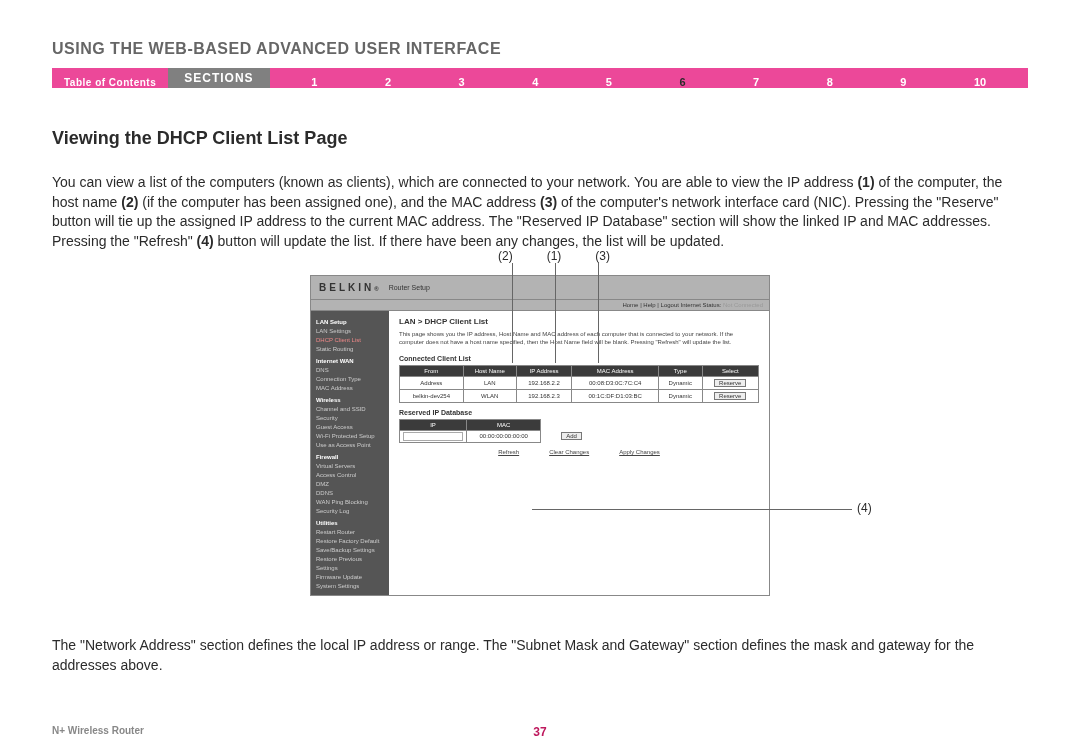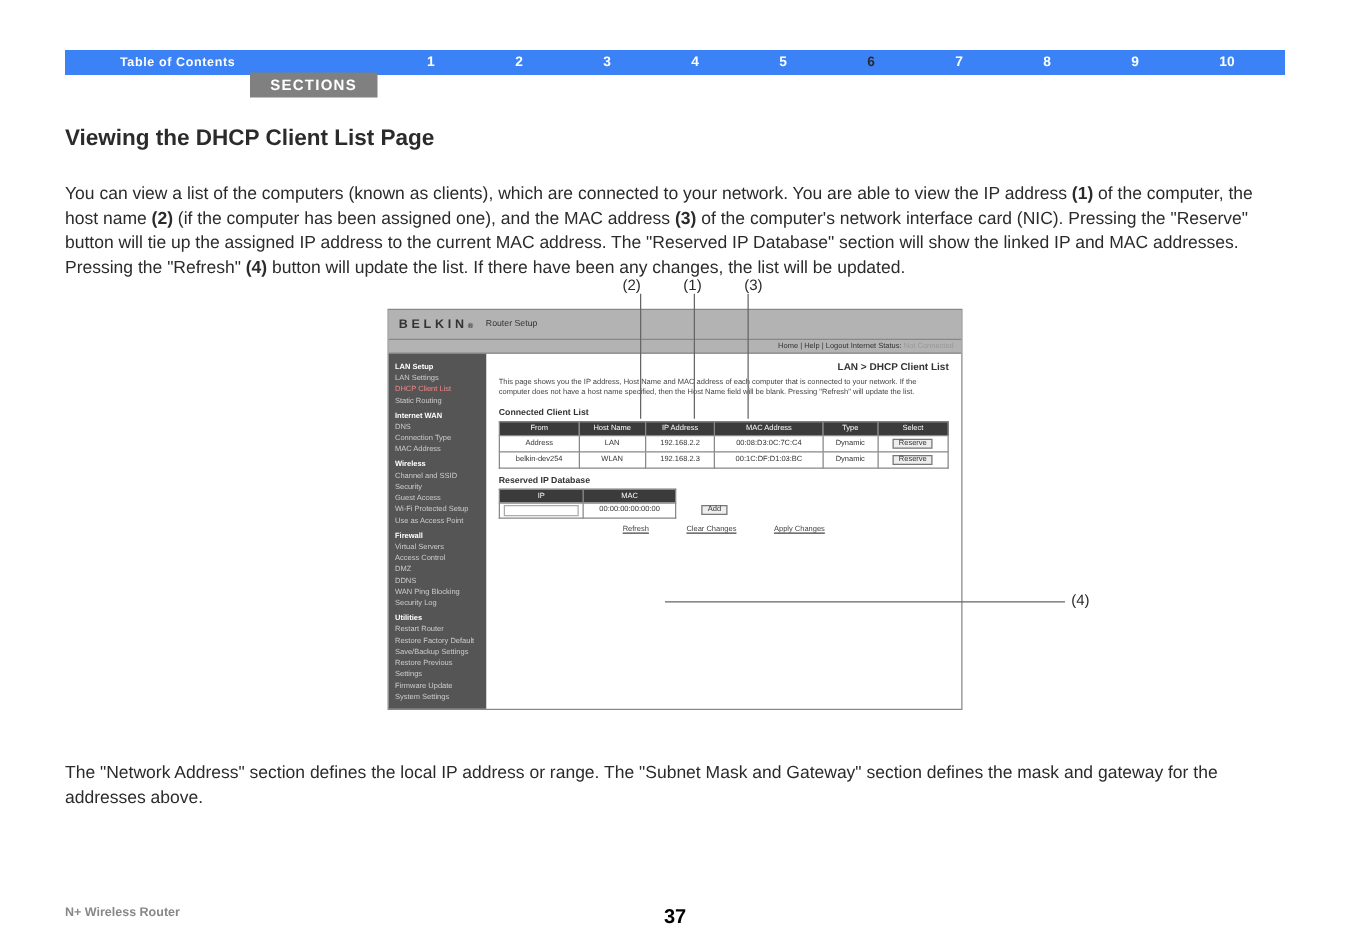--- a/index.html
+++ b/index.html
@@ -20,27 +20,26 @@
   }
   .page-title {
     font-size: 16px;
     font-weight: bold;
     letter-spacing: 0.5px;
     color: #666;
     margin-bottom: 10px;
   }
   .nav-bar {
     display: flex;
-    align-items: center;
-    background: #3b82f6;
+    align-items: flex-end;
+    background: #ec4899;
     height: 20px;
     font-size: 10px;
     color: #fff;
     font-weight: bold;
-    padding-left: 32px;
   }
   .nav-toc {
     padding: 0 12px;
     font-weight: bold;
     letter-spacing: 0.5px;
   }
   .nav-sections {
     background: #808080;
     padding: 0 16px;
     height: 100%;
@@ -125,21 +124,21 @@
     width: 78px;
     background: #555;
     color: #ccc;
     padding: 4px 5px;
     font-size: 6px;
     line-height: 1.5;
   }
   .sidebar .hd { font-weight: bold; color:#fff; margin-top:3px; }
   .sidebar .active-item { color: #e88; }
   .main-panel { flex:1; padding: 6px 10px 12px 10px; color:#333;}
-  .main-panel h4 { font-size:8px; font-weight:bold; margin:0 0 5px 0;text-align:right;}
+  .main-panel h4 { font-size:8px; font-weight:bold; margin:0 0 5px 0;}
   .main-panel .desc { font-size:6px; line-height:1.3; margin-bottom:8px; color:#444;}
   .main-panel .sub { font-size:7px; font-weight:bold; margin:6px 0 3px 0;}
   table.client { width: 100%; border-collapse: collapse; font-size:6px; }
   table.client th, table.client td { border:1px solid #888; padding:2px 3px; text-align:center; }
   table.client th { background:#3b3b3b; color:#fff; font-weight:normal;}
   .btn-tiny { border:1px solid #777; background:#eee; padding:0 4px; font-size:6px; display:inline-block;}
   table.reserved { border-collapse:collapse; font-size:6px;}
   table.reserved th { background:#3b3b3b; color:#fff; padding:2px 30px; font-weight:normal; border:1px solid #888;}
   table.reserved td { border:1px solid #888; padding:1px 3px; text-align:center;}
   .ip-input { width:60px; height:9px; border:1px solid #aaa; display:inline-block; vertical-align:middle;}
@@ -151,28 +150,29 @@
     right: 52px;
     font-size: 10px;
     color: #888;
     font-weight: bold;
     margin-top: 32px;
   }
   .page-num {
     position: absolute;
     left: 50%;
     transform: translateX(-50%);
-    font-size: 16px;
-    color: #000000;
+    font-size: 12px;
+    color: #be185d;
   }
 </style>
 </head>
 <body>
 
 <div class="page">
+  <div class="page-title">USING THE WEB-BASED ADVANCED USER INTERFACE</div>
 
   <div class="nav-bar">
     <span class="nav-toc">Table of Contents</span>
     <span class="nav-sections">SECTIONS</span>
     <div class="nav-nums">
       <span class="nav-num">1</span>
       <span class="nav-num">2</span>
       <span class="nav-num">3</span>
       <span class="nav-num">4</span>
       <span class="nav-num">5</span>

